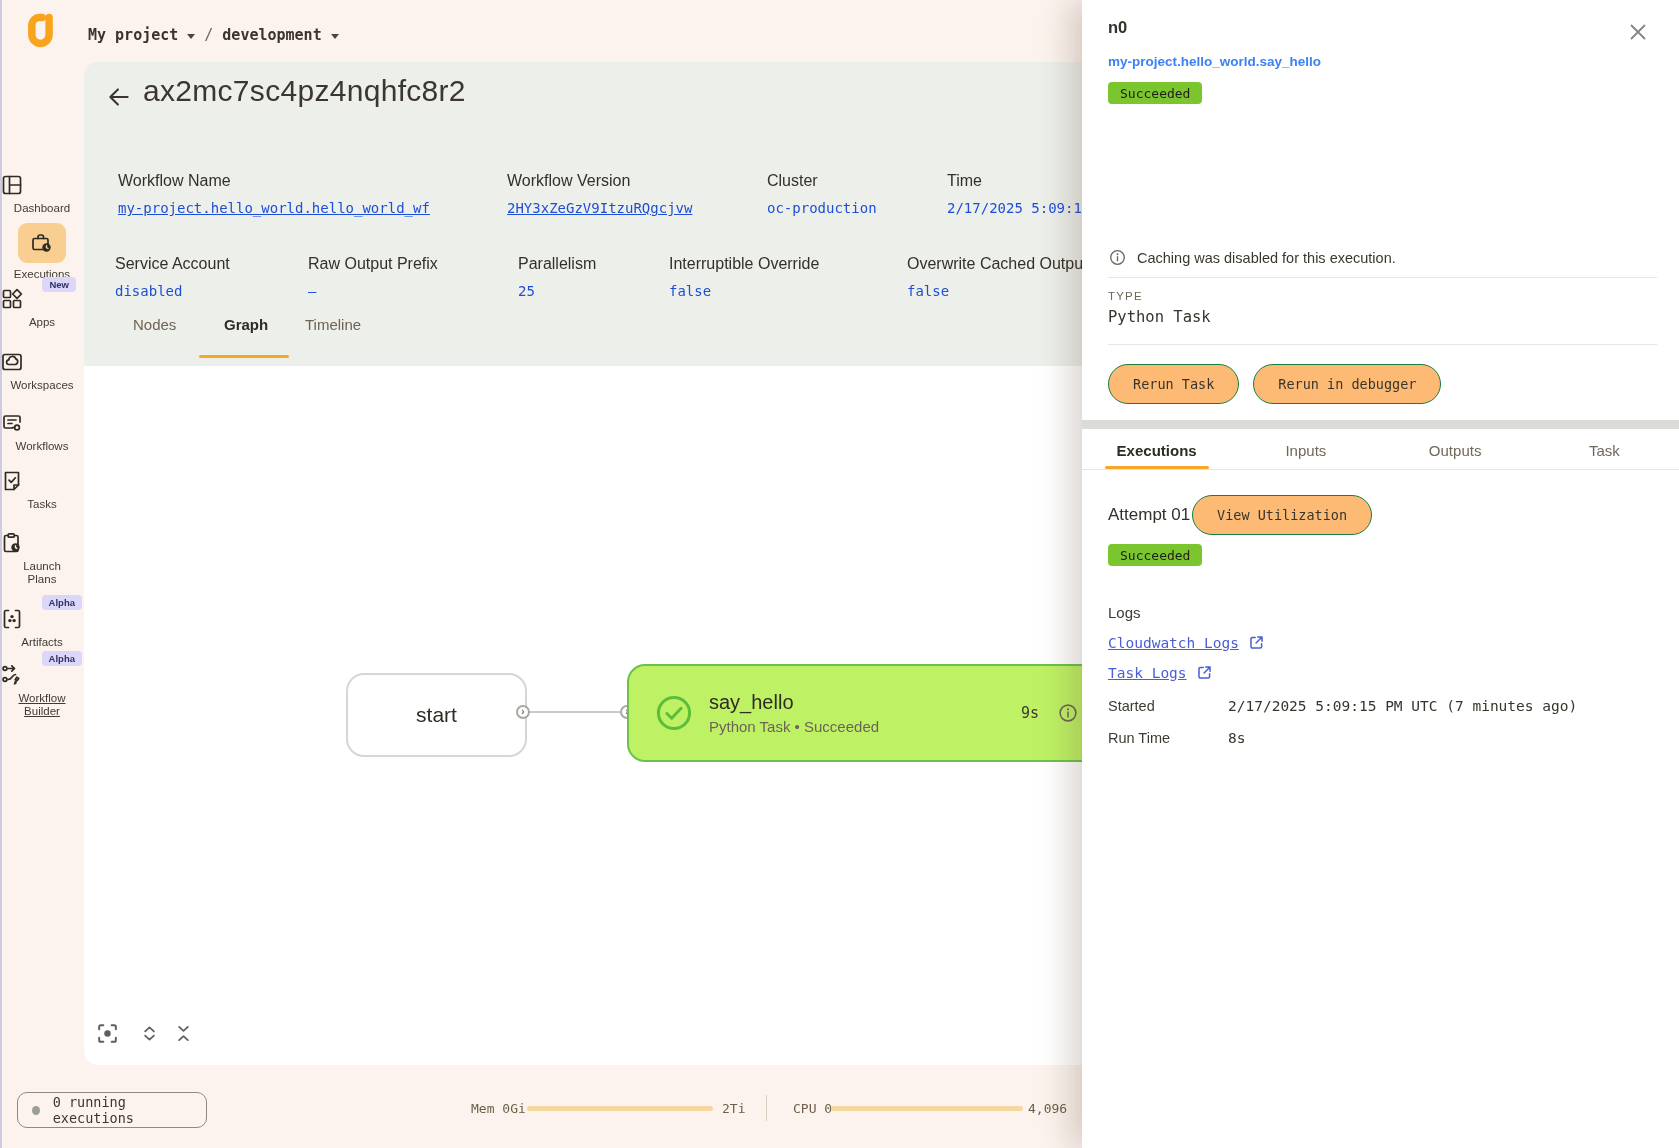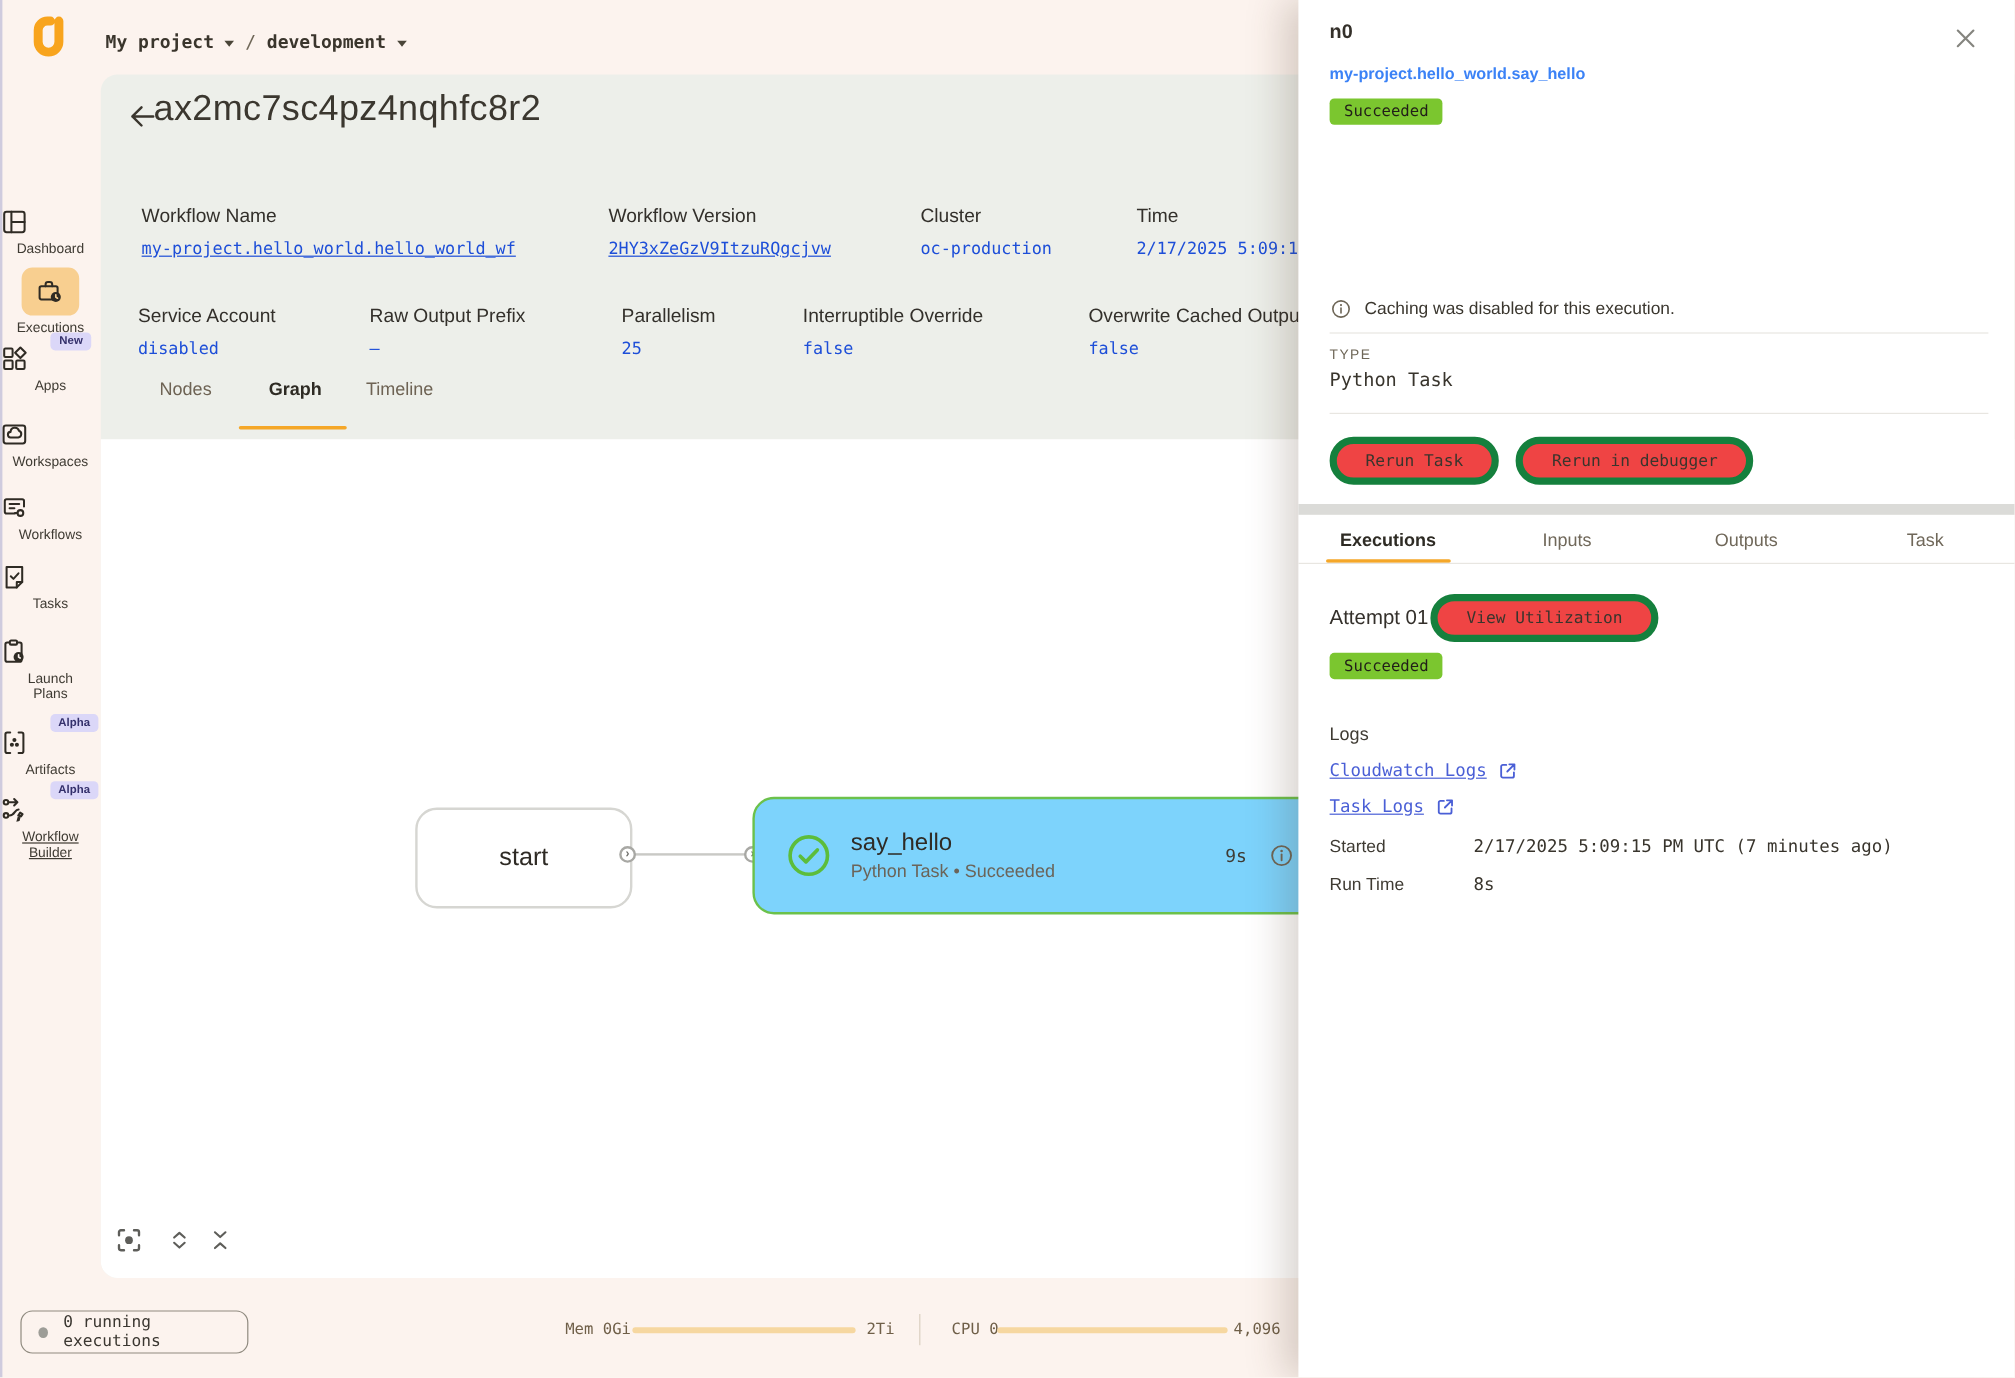--- a/index.html
+++ b/index.html
@@ -27,37 +27,37 @@
   .side-label{font-size:11.5px;color:#3F3B33;margin-top:5px;line-height:13px;}
   .active-pill{width:48px;height:40px;background:#F8CF90;border-radius:9px;margin:0 auto;
                display:flex;align-items:center;justify-content:center;}
   .mini-badge{position:absolute;right:8px;top:-10px;background:#DBD7F8;color:#34306B;
               font-size:9.5px;font-weight:bold;padding:2px 7px;border-radius:4px;}
 
   
   .card{left:84px;top:62px;width:1595px;height:1003px;background:#EDEFEA;border-radius:14px 0 0 14px;}
   .graph-bg{left:84px;top:366px;width:1595px;height:699px;background:#FFFFFF;border-radius:0 0 0 14px;}
   .back-btn{left:106px;top:84px;width:26px;height:26px;cursor:pointer;}
-  .exec-title{left:128px;top:74px;font-size:30px;color:#3B372F;letter-spacing:.3px;}
+  .exec-title{left:143px;top:74px;font-size:30px;color:#3B372F;letter-spacing:.3px;}
   .dlabel{position:absolute;font-size:16px;color:#33302B;}
   .dvalue{position:absolute;font-family:"DejaVu Sans Mono",monospace;font-size:14px;color:#1d4ed8;white-space:nowrap;}
   .dlink{text-decoration:underline;cursor:pointer;}
   .tab{position:absolute;top:316px;font-size:15px;color:#6E6354;cursor:pointer;}
   .tab.active{color:#2E2B24;font-weight:bold;}
   .tab-underline{left:199px;top:355px;width:90px;height:3px;background:#F5A728;border-radius:2px;}
 
   
   .node-start{left:346px;top:673px;width:177px;height:80px;background:#fff;border:2px solid #D6D6D2;
               border-radius:18px;display:flex;align-items:center;justify-content:center;
               font-size:21px;color:#2F2B25;cursor:pointer;}
   .edge-line{left:529px;top:711px;width:92px;height:2px;background:#C9C9C5;}
   .edge-dot{position:absolute;width:14px;height:14px;border-radius:50%;background:#fff;
             border:2px solid #A8A8A4;box-sizing:border-box;display:flex;align-items:center;justify-content:center;
             font-size:10px;line-height:10px;color:#6F6F6B;font-weight:bold;}
-  .node-say{left:627px;top:664px;width:478px;height:98px;background:#7dd3fc;border:2.5px solid #6CC14B;
+  .node-say{left:627px;top:664px;width:478px;height:98px;background:#bef264;border:2.5px solid #6CC14B;
             border-radius:18px;display:flex;align-items:center;padding:0 24px 0 26px;box-sizing:border-box;cursor:pointer;}
   .node-say .txt{margin-left:16px;}
   .node-title{font-size:20px;color:#2F2B25;}
   .node-sub{font-size:15px;color:#6B6459;margin-top:4px;}
   .node-dur{margin-left:auto;font-family:"DejaVu Sans Mono",monospace;font-size:15px;color:#3F3B33;}
   .node-info{margin-left:18px;width:22px;height:22px;cursor:pointer;}
   .gctl{position:absolute;cursor:pointer;}
 
   
   .run-pill{left:17px;top:1092px;width:190px;height:36px;border:1px solid #8F8A7F;border-radius:10px;
@@ -80,21 +80,21 @@
   .p-badge1{left:26px;top:82px;}
   .log-box{left:26px;top:130px;width:549px;height:100px;border:1px solid #D5D2CA;border-radius:4px;
            box-sizing:border-box;padding:15px 17px;}
   .log-line{font-family:"DejaVu Sans Mono",monospace;font-size:14.5px;color:#39352D;white-space:nowrap;}
   .log-line.muted{color:#C6C3BB;margin-top:14px;}
   .cache-row{left:26px;top:248px;display:flex;align-items:center;gap:10px;font-size:14.5px;color:#3B372F;}
   .p-div{left:26px;width:549px;height:1px;background:#E8E6E1;}
   .p-type-label{left:26px;top:290px;font-size:11.5px;letter-spacing:1.2px;color:#6E6657;}
   .p-type-value{left:26px;top:308px;font-family:"DejaVu Sans Mono",monospace;font-size:15.5px;color:#39352D;}
   .p-btn-row{left:26px;top:364px;display:flex;gap:14px;}
-  .pill-btn{height:40px;border:6px solid #15803d;border-radius:20px;background:#ef4444;display:flex;
+  .pill-btn{height:40px;border:1px solid #15803d;border-radius:20px;background:#fdba74;display:flex;
             align-items:center;padding:0 24px;font-family:"DejaVu Sans Mono",monospace;font-size:13.5px;
             color:#39352D;cursor:pointer;white-space:nowrap;}
   .gray-bar{left:0;top:420px;width:597px;height:9px;background:#DBDBD8;}
   .p-tabs{left:0;top:432px;width:597px;height:37px;display:flex;}
   .p-tab{flex:1;display:flex;align-items:center;justify-content:center;font-size:15px;color:#70685A;
          cursor:pointer;position:relative;}
   .p-tab.active{color:#2E2B24;font-weight:bold;}
   .p-tab .u{position:absolute;bottom:0;left:50%;transform:translateX(-50%);width:104px;height:3px;
             background:#F5A728;border-radius:2px;}
   .p-tabs-div{left:0;top:469px;width:597px;height:1px;background:#E8E6E1;}

